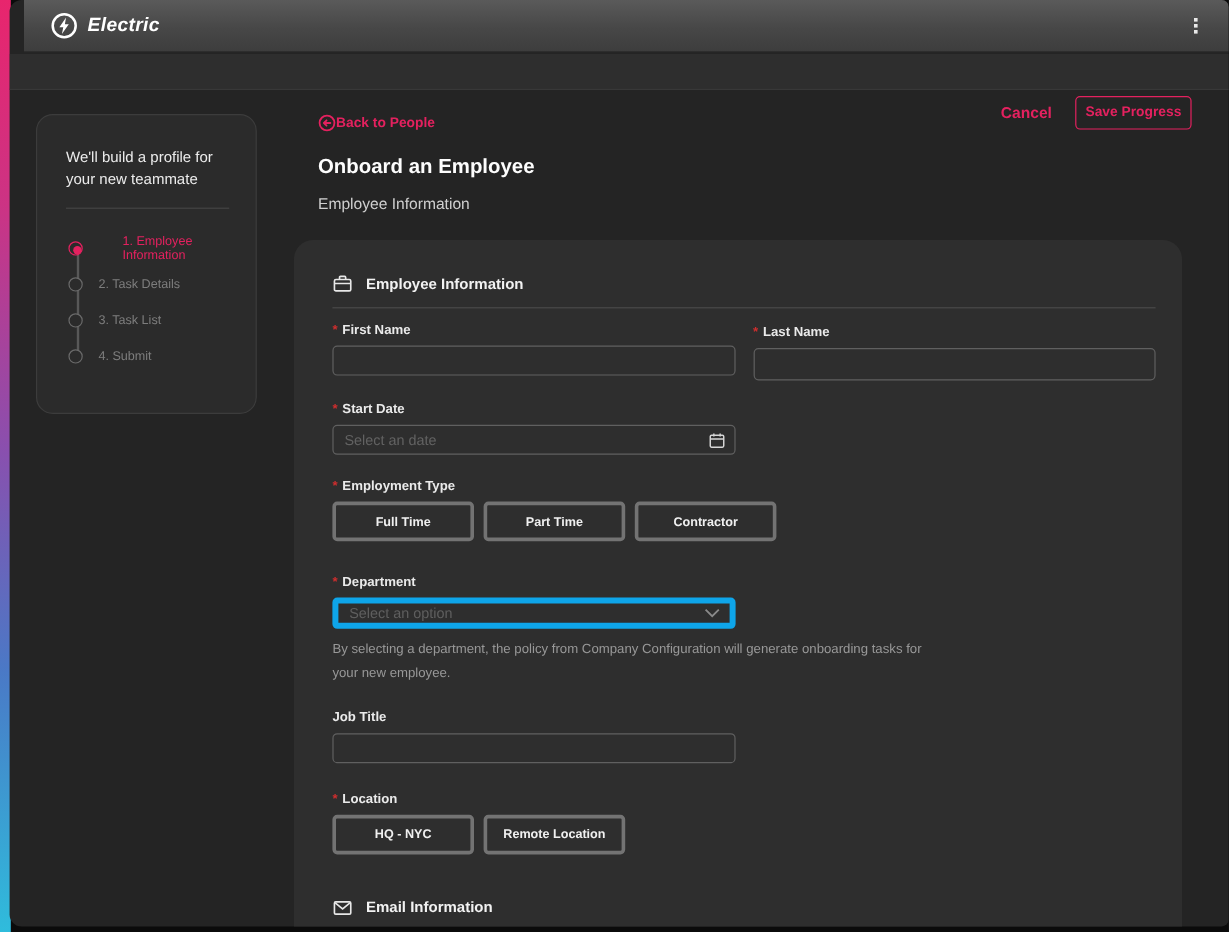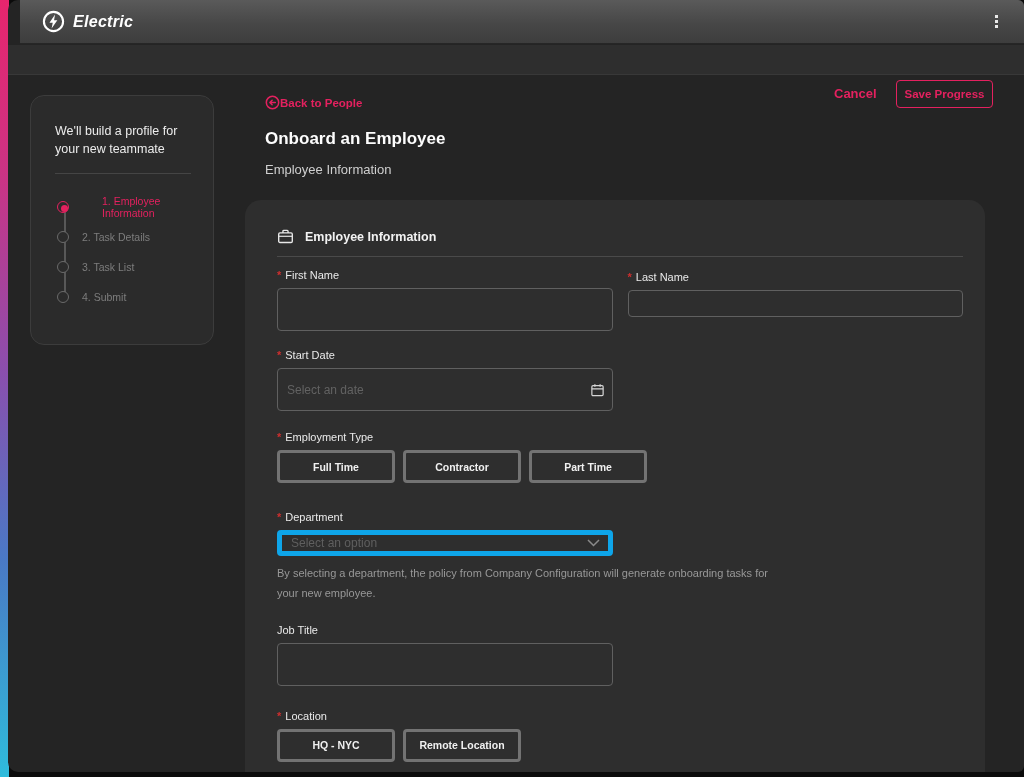--- a/index.html
+++ b/index.html
@@ -105,24 +105,24 @@
     position: absolute; left: 237px; top: 200px; width: 740px; bottom: -24px;
     background: #2e2e2e; border-radius: 16px;
     padding: 28px 22px 0 32px;
   }
   .section-header { display: flex; align-items: center; gap: 11px; }
   .section-title { color: #f2f2f2; font-size: 12.5px; font-weight: bold; }
   .section-divider { border: none; border-top: 1px solid #4a4a4a; margin: 11px 0 0 0; }
 
   .field-label { display: flex; gap: 4px; align-items: baseline; margin-bottom: 7px; }
   .field-label .req { color: #cf2e2e; font-size: 11px; font-weight: bold; }
-  .field-label .lbl { color: #eaeaea; font-size: 11px; font-weight: normal; }
+  .field-label .lbl { color: #eaeaea; font-size: 11px; font-weight: bold; }
 
   .text-input {
-    width: 100%; height: 43px; background: transparent;
+    width: 100%; height: 25px; background: transparent;
     border: 1px solid #606060; border-radius: 4px;
     color: #e8e8e8; font-size: 12px; padding: 0 9px;
     font-family: "Liberation Sans", sans-serif; outline: none;
   }
   .text-input::placeholder { color: #626262; }
 
   .two-col { display: grid; grid-template-columns: 1fr 1fr; column-gap: 15px; margin-top: 12px; }
   .single { width: 336px; }
 
   .with-icon { position: relative; width: 336px; }
@@ -261,22 +261,22 @@
       </div>
     </div>
 
     <div class="mt20">
       <div class="field-label">
         <span class="req">*</span>
         <span class="lbl">Employment Type</span>
       </div>
       <div class="choice-row">
         <button class="choice-btn">Full Time</button>
+        <button class="choice-btn">Part Time</button>
         <button class="choice-btn">Contractor</button>
-        <button class="choice-btn">Part Time</button>
       </div>
     </div>
 
     <div class="mt28">
       <div class="field-label">
         <span class="req">*</span>
         <span class="lbl">Department</span>
       </div>
       <div class="select-box">
         <span class="select-placeholder">Select an option</span>

